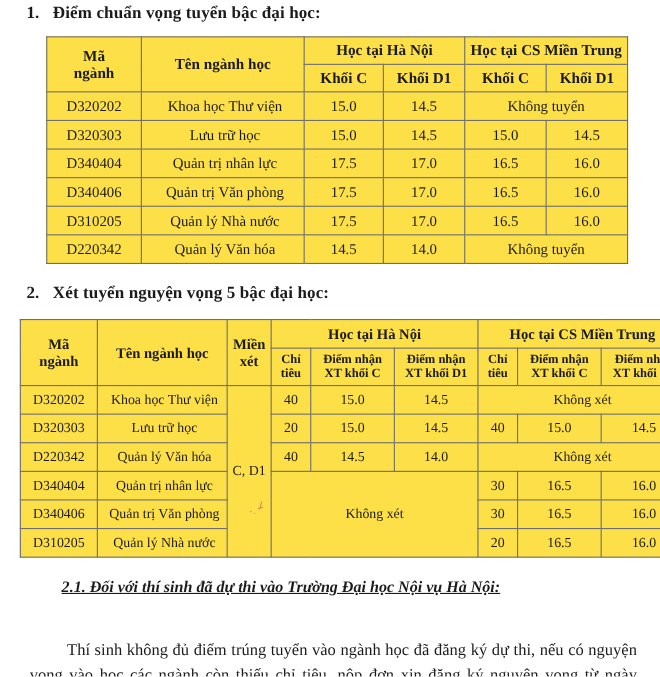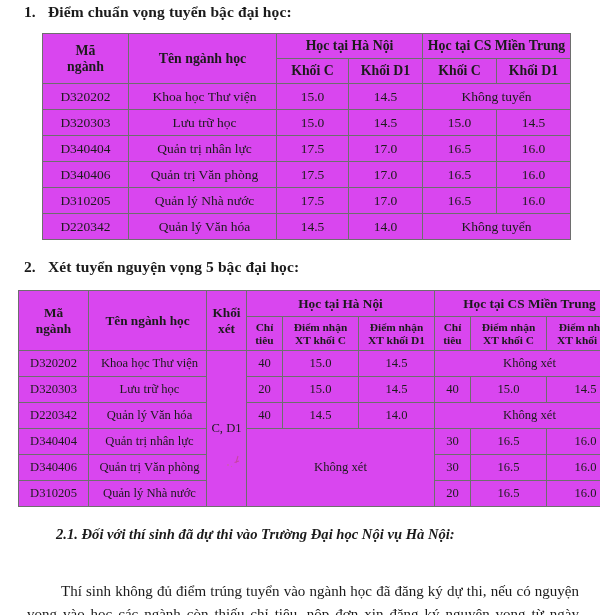--- a/index.html
+++ b/index.html
@@ -37,21 +37,21 @@
     flex: none;
   }
   #heading-1 { left: 24px; top: 3px; }
   #heading-2 { left: 24px; top: 258px; }
 
   
   table.doc-table {
     position: absolute;
     border-collapse: collapse;
     table-layout: fixed;
-    background: #d946ef;
+    background: #fde047;
   }
   table.doc-table th,
   table.doc-table td {
     border: 1px solid #6e6e6e;
     text-align: center;
     vertical-align: middle;
     padding: 0 2px;
     font-weight: normal;
   }
   table.doc-table th {
@@ -114,20 +114,21 @@
 
   
   #sub-heading-2-1 {
     position: absolute;
     left: 56px;
     top: 526px;
     font-size: 14.6px;
     font-weight: bold;
     font-style: italic;
     white-space: nowrap;
+    text-decoration: underline;
   }
   #body-paragraph {
     position: absolute;
     left: 27px;
     top: 580px;
     width: 552px;
     font-size: 15px;
     line-height: 22.5px;
     text-align: justify;
     text-indent: 34px;
@@ -237,21 +238,21 @@
         <col class="c2-p2d">
     </colgroup>
     <thead>
       <tr class="grp-head">
         <th rowspan="2">
           <div>Mã</div>
           <div>ngành</div>
         </th>
         <th rowspan="2">Tên ngành học</th>
         <th rowspan="2">
-          <div>Khối</div>
+          <div>Miền</div>
           <div>xét</div>
         </th>
         <th colspan="3">Học tại Hà Nội</th>
         <th colspan="3">Học tại CS Miền Trung</th>
       </tr>
       <tr class="sub-head">
         <th class="two-line">
           <div>Chỉ</div>
           <div>tiêu</div>
         </th>

